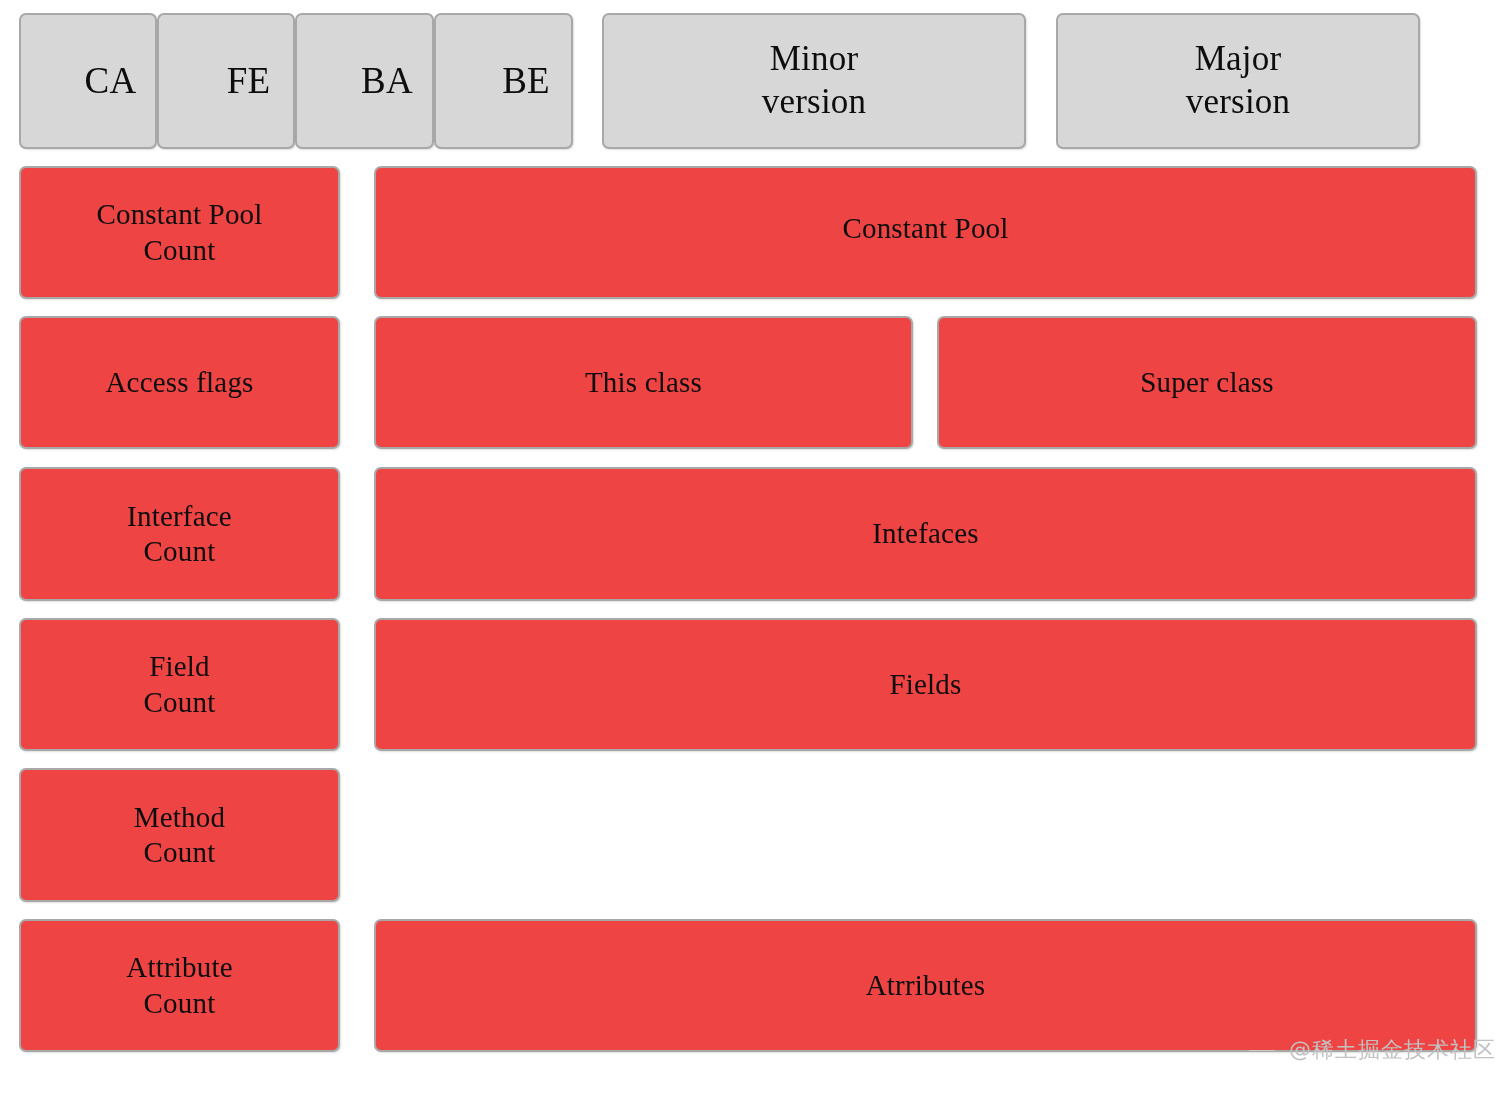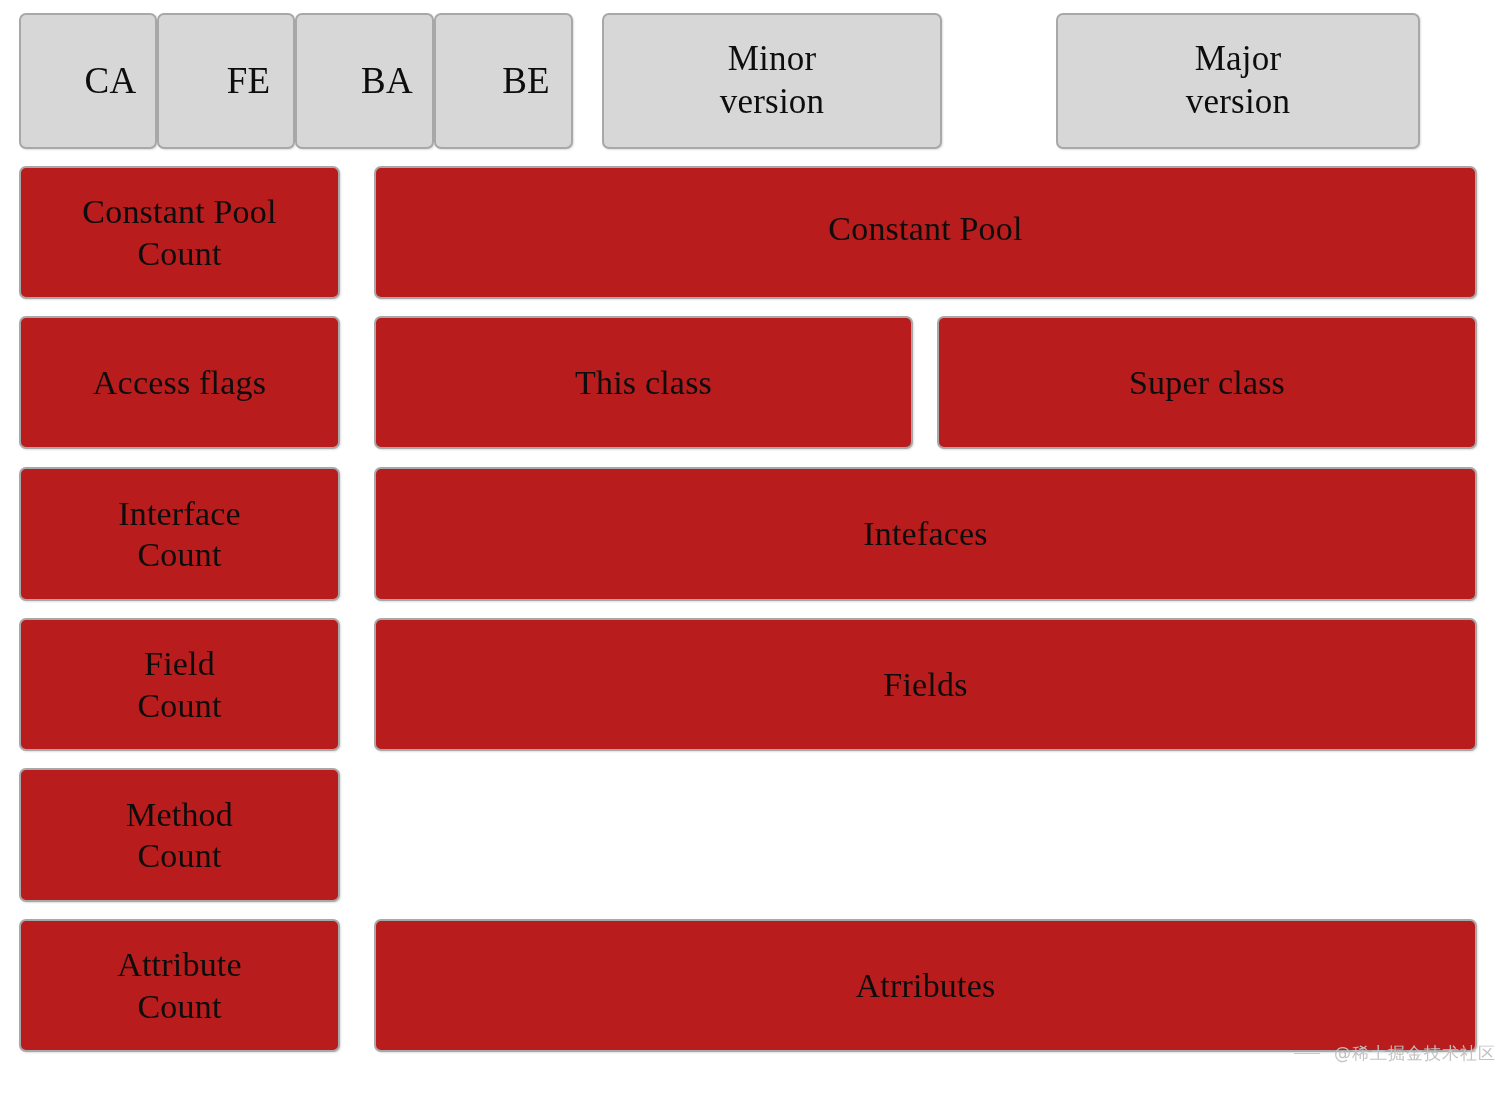--- a/index.html
+++ b/index.html
@@ -19,28 +19,28 @@
     background: #ffffff;
     overflow: hidden;
   }
 
   
   .box {
     position: absolute;
     box-sizing: border-box;
     border: 2px solid #a8a8a8;
     border-radius: 7px;
-    background: #b91c1c;
+    background: #ef4444;
     display: flex;
     align-items: center;
     justify-content: center;
     text-align: center;
     color: #0d0d0d;
     font-family: "Liberation Serif", "DejaVu Serif", serif;
-    font-size: 34px;
+    font-size: 29px;
     line-height: 1.22;
     letter-spacing: 0.2px;
     box-shadow: 1px 1px 2px rgba(0,0,0,0.13);
   }
   .box.filled {
     background: #d7d7d7;
   }
   .box .txt {
     display: block;
     white-space: pre-line;
@@ -52,21 +52,21 @@
 
   
   .magic { top: 13px; height: 136px; font-size: 37px; padding-left: 45px; }
   .m1 { left: 19px;  width: 138px; }
   .m2 { left: 157px; width: 138px; text-align: center; }
   .m3 { left: 295px; width: 139px; }
   .m4 { left: 434px; width: 139px; }
 
   
   .ver { top: 13px; height: 136px; font-size: 35px; }
-  .v-minor { left: 602px;  width: 340px; }
+  .v-minor { left: 602px;  width: 424px; }
   .v-major { left: 1056px; width: 364px; }
 
   
   .leftcol { left: 19px; width: 321px; }
 
   
   .wide { left: 374px; width: 1103px; }
 
   
   .r2 { top: 166px; height: 133px; }
@@ -82,21 +82,21 @@
 
   
   #watermark {
     position: absolute;
     right: 16px;
     bottom: 28px;
     display: flex;
     align-items: center;
     gap: 14px;
     color: #c2c2c2;
-    font-size: 17px;
+    font-size: 22px;
     font-family: "DejaVu Sans", "Liberation Sans", sans-serif;
     letter-spacing: 1px;
     user-select: none;
   }
   #watermark .wm-rule {
     display: inline-block;
     width: 26px;
     height: 1px;
     background: #c8c8c8;
   }

